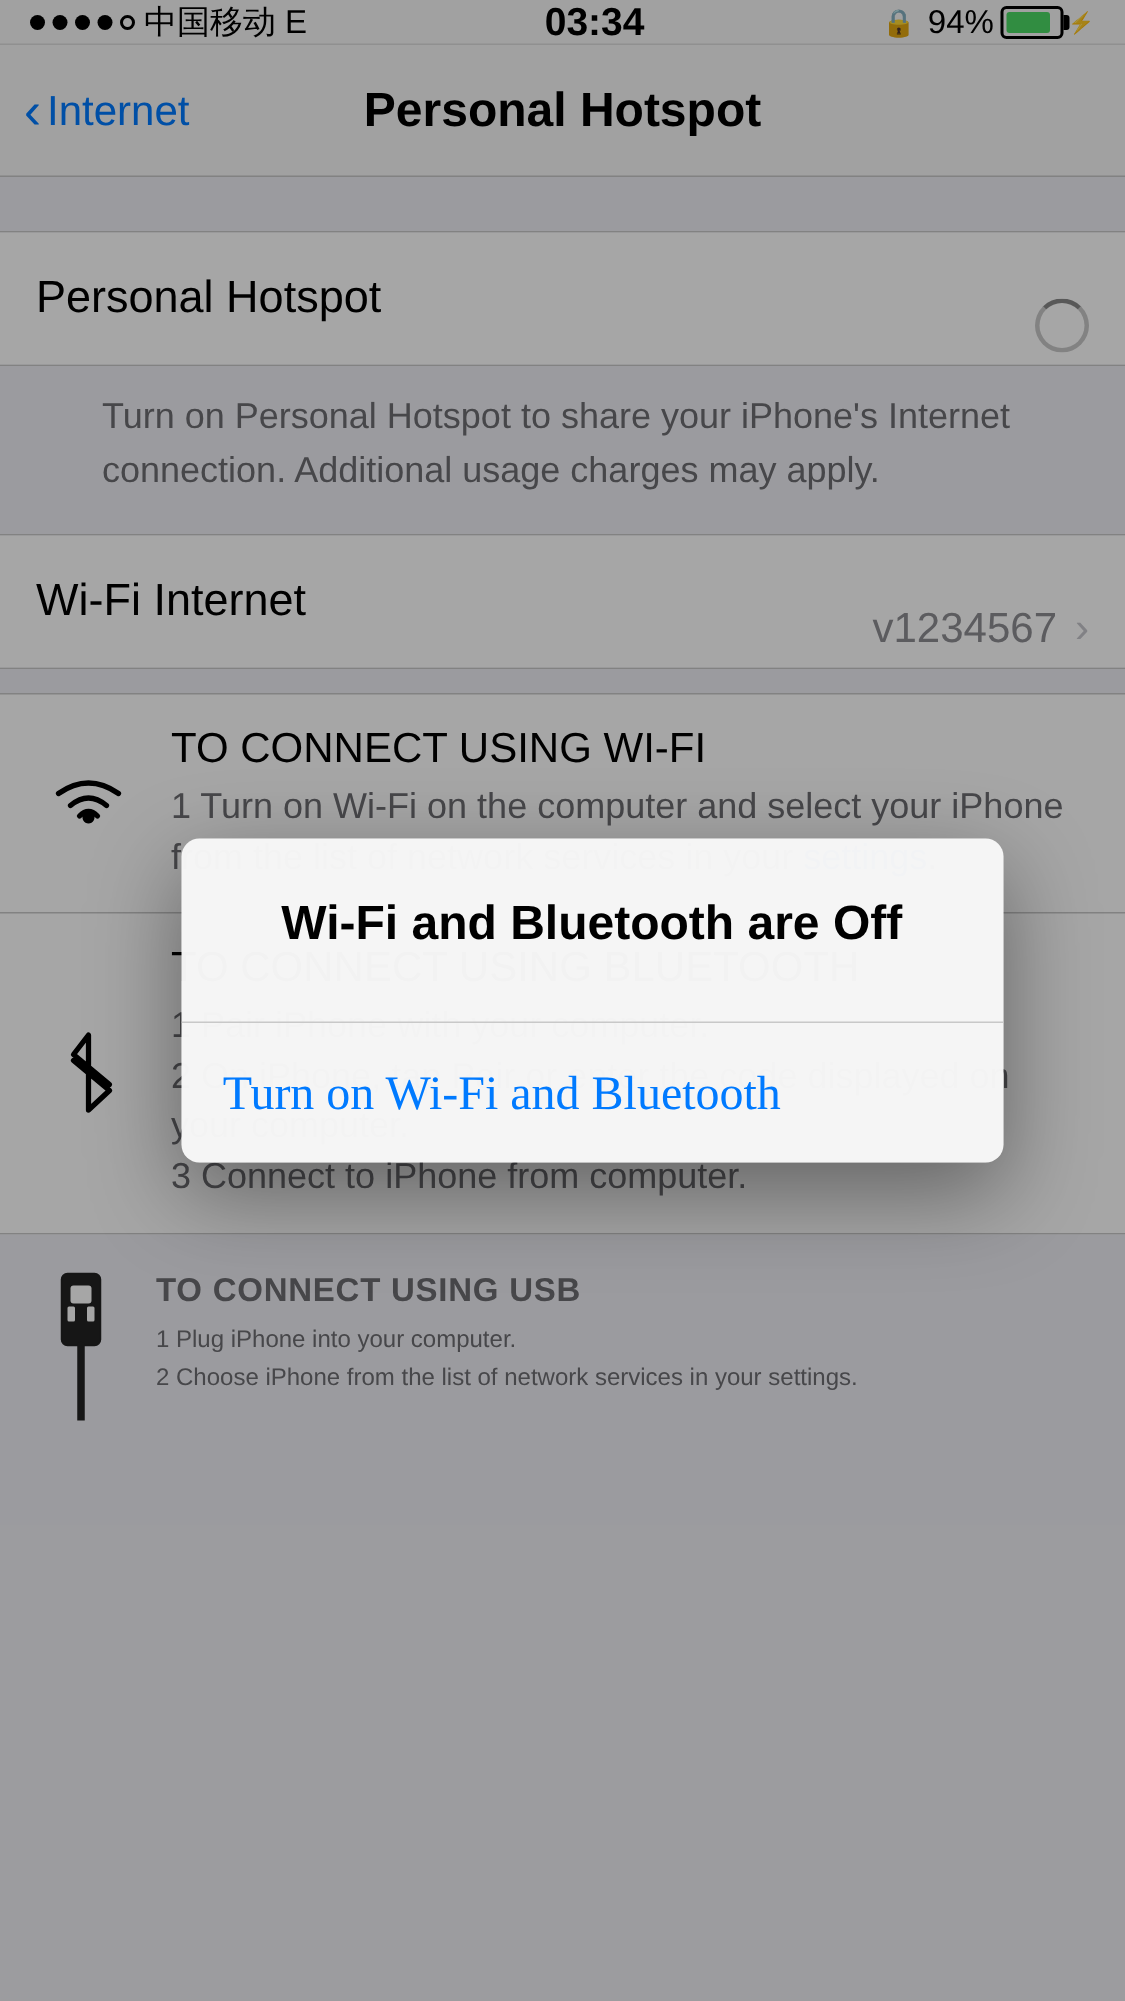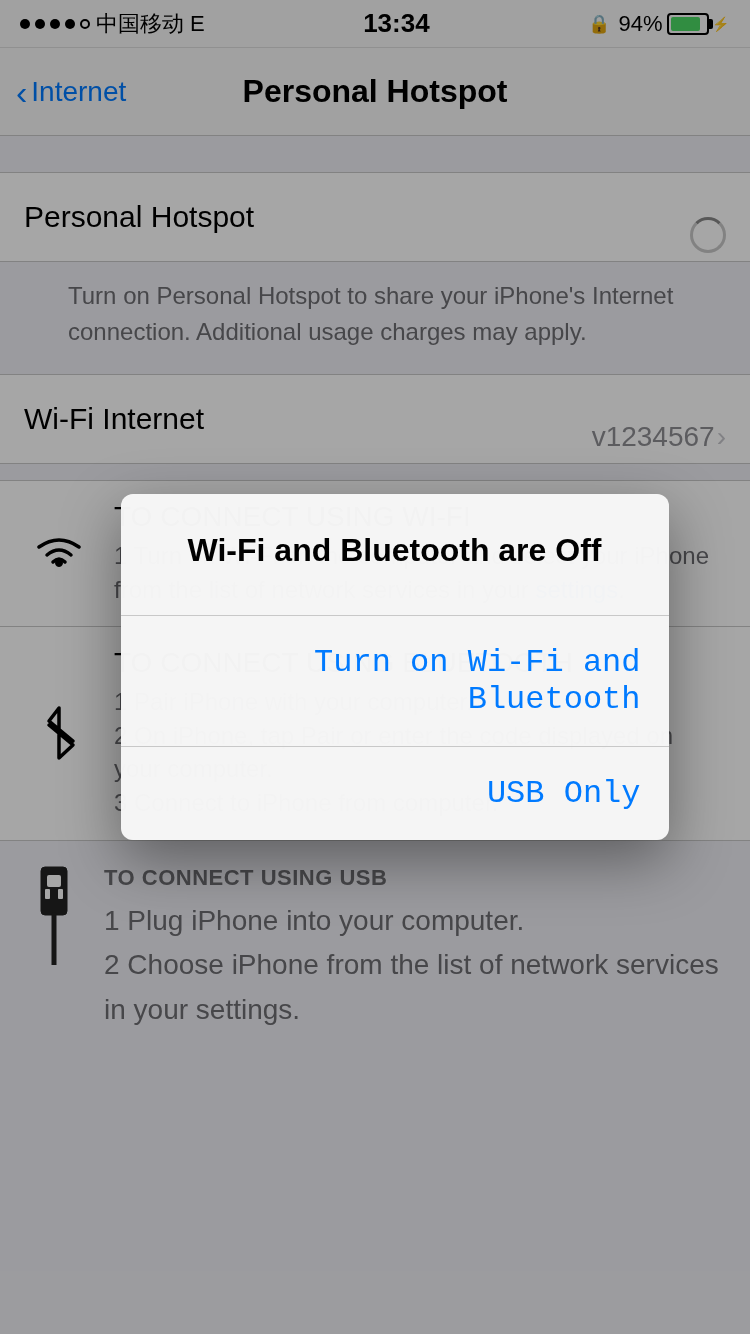--- a/index.html
+++ b/index.html
@@ -9,21 +9,21 @@
       width: 750px;
       min-height: 1334px;
       font-family: -apple-system, 'Helvetica Neue', Helvetica, sans-serif;
       background: #efeff4;
       position: relative;
       overflow: hidden;
     }
 
     
     .status-bar {
-      height: 48px;
+      height: 30px;
       background: #f7f7f7;
       display: flex;
       align-items: center;
       justify-content: space-between;
       padding: 0 20px;
       border-bottom: 1px solid #ddd;
     }
     .status-left {
       display: flex;
       align-items: center;
@@ -122,21 +122,21 @@
     }
     .table-row:last-child { border-bottom: none; }
 
     .row-label {
       font-size: 30px;
       color: #000;
     }
     .row-right {
       display: flex;
       align-items: flex-end;
-      gap: 2px;
+      gap: 12px;
       margin-top: 36px;
     }
     .row-value {
       font-size: 28px;
       color: #8e8e93;
     }
     .spinner {
       width: 36px; height: 36px;
       border: 3px solid #c8c8c8;
       border-top-color: #888;
@@ -213,21 +213,21 @@
     }
     .usb-text { flex: 1; }
     .usb-title {
       font-size: 22px;
       color: #6d6d72;
       font-weight: 600;
       margin-bottom: 8px;
       letter-spacing: 0.5px;
     }
     .usb-steps {
-      font-size: 28px;
+      font-size: 16px;
       color: #6d6d72;
       line-height: 1.6;
     }
 
     
     .overlay {
       position: absolute;
       top: 0; left: 0; right: 0; bottom: 0;
       background: rgba(0,0,0,0.35);
       display: flex;
@@ -260,47 +260,47 @@
     .alert-message {
       font-size: 26px;
       color: #000;
       line-height: 1.5;
     }
     .alert-buttons { }
     .alert-btn {
       display: block;
       width: 100%;
       padding: 28px 28px;
-      text-align: right;
+      text-align: left;
       font-size: 32px;
       color: #007aff;
       background: transparent;
       border: none;
       border-bottom: 1px solid #c8c8c8;
       cursor: pointer;
-      font-family: Liberation Mono, monospace;
+      font-family: Liberation Serif, serif;
     }
     .alert-btn:last-child { border-bottom: none; }
   </style>
 </head>
 <body>
 
 <div class="status-bar">
   <div class="status-left">
     <div class="signal-dots">
       <div class="dot"></div>
       <div class="dot"></div>
       <div class="dot"></div>
       <div class="dot"></div>
       <div class="dot empty"></div>
     </div>
     <span class="carrier">中国移动</span>
     <span class="network-e">E</span>
   </div>
-  <div class="status-center">13:34</div>
+  <div class="status-center">03:34</div>
   <div class="status-right">
     <span class="lock-icon">🔒</span>
     <div class="battery-container">
       <span class="battery-text">94%</span>
       <div class="battery-icon">
         <div class="battery-fill"></div>
       </div>
       <span class="charge-icon">⚡</span>
     </div>
   </div>
@@ -402,16 +402,15 @@
   </div>
 </div>
 
 <div class="overlay">
   <div class="alert-dialog">
     <div class="alert-content">
       <div class="alert-title">Wi-Fi and Bluetooth are Off</div>
     </div>
     <div class="alert-buttons">
       <button class="alert-btn">Turn on Wi-Fi and Bluetooth</button>
-      <button class="alert-btn">USB Only</button>
     </div>
   </div>
 </div>
 
 </body></html>

